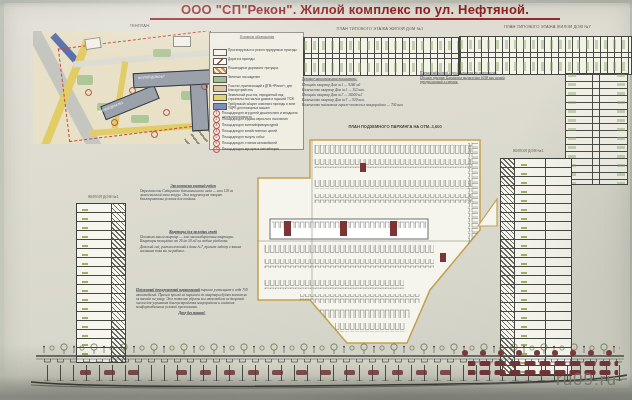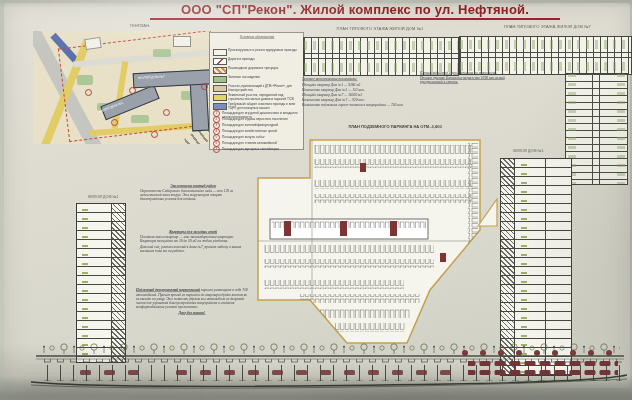--- a/index.html
+++ b/index.html
@@ -307,13 +307,14 @@
     <line x1="8" y1="18" x2="596" y2="18" stroke="#4a4d44" stroke-width="0.5"></line>
     <rect x="10" y="18" width="584" height="22" fill="url(#cols)"></rect>
     <rect x="40" y="26" width="70" height="9" fill="url(#cars2)"></rect>
     <rect x="140" y="25" width="290" height="9" fill="url(#cars2)"></rect>
     <rect x="440" y="19" width="150" height="8" fill="url(#cars)"></rect>
     <rect x="440" y="29" width="150" height="8" fill="url(#cars)"></rect>
     <path d="M3 41 C80 48 300 45 420 43 S580 38 599 34" stroke="#3c3f38" stroke-width="1.3" fill="none"></path>
     <path d="M3 44 C120 50 420 47 599 38" stroke="#3c3f38" stroke-width="0.6" fill="none"></path>
   </svg>
 
+  <div class="abs wm" style="left:556px;top:370px;">ru09.ru</div>
 </div>
 
 </body></html>

